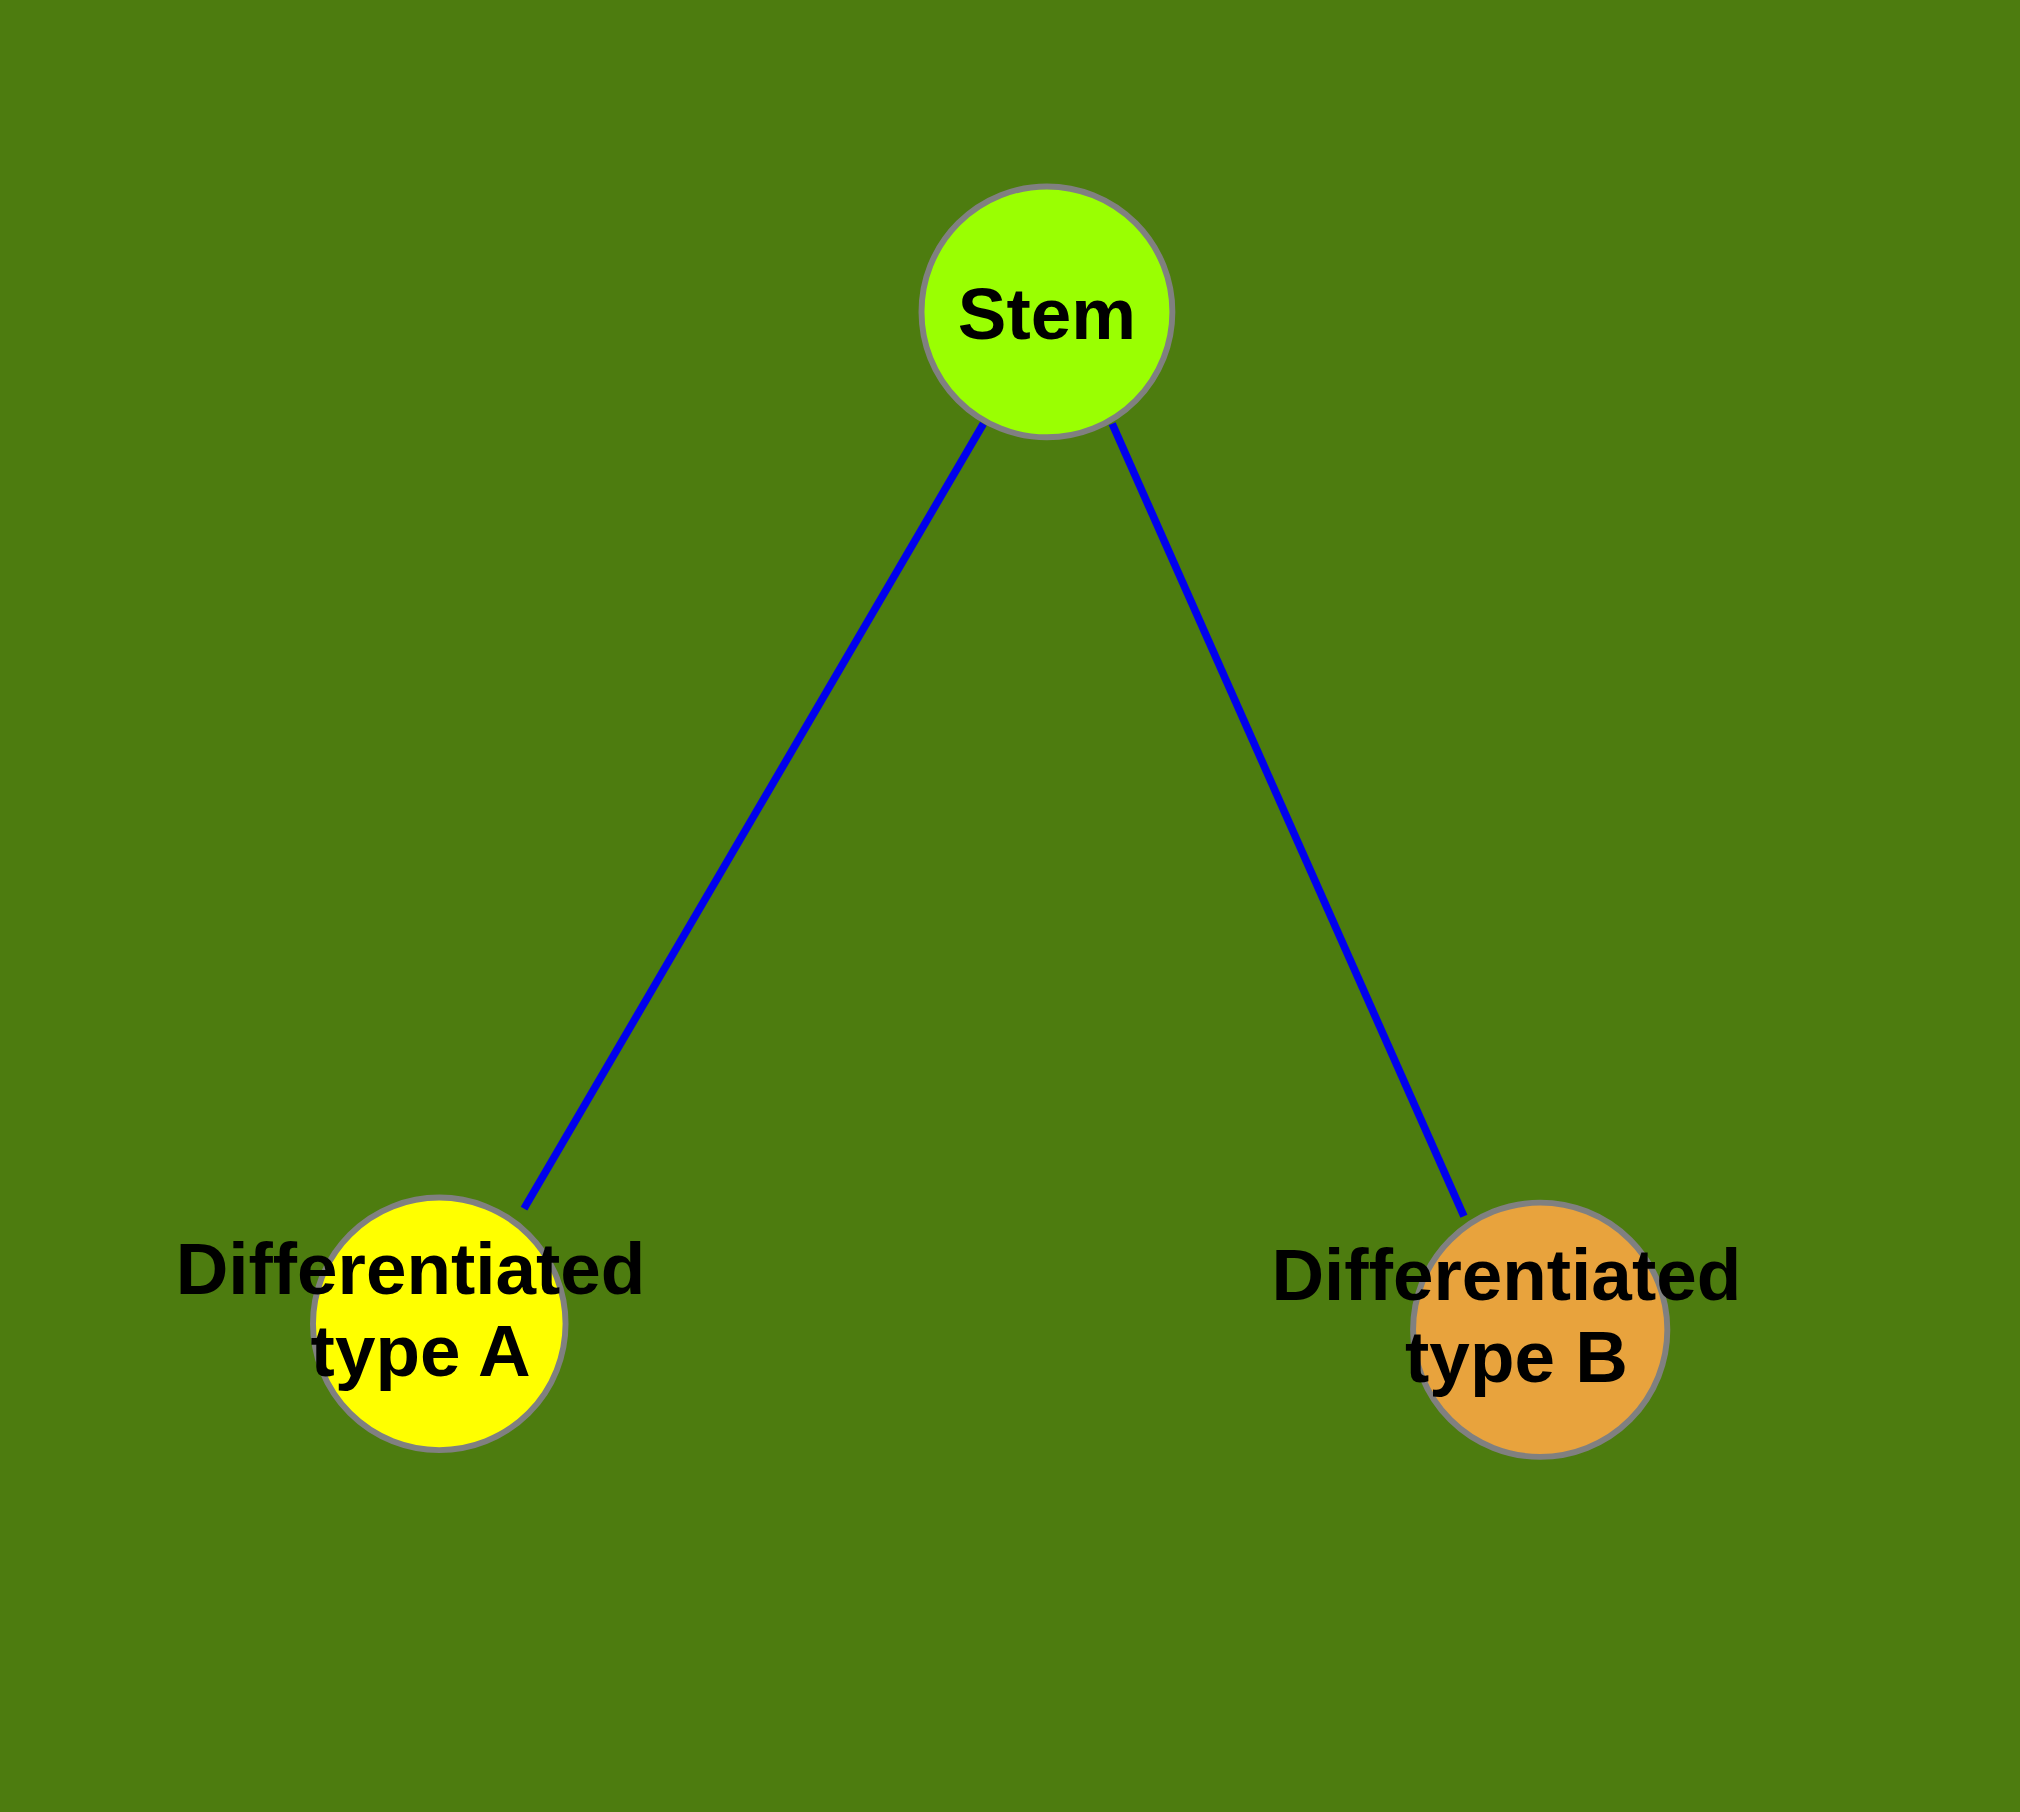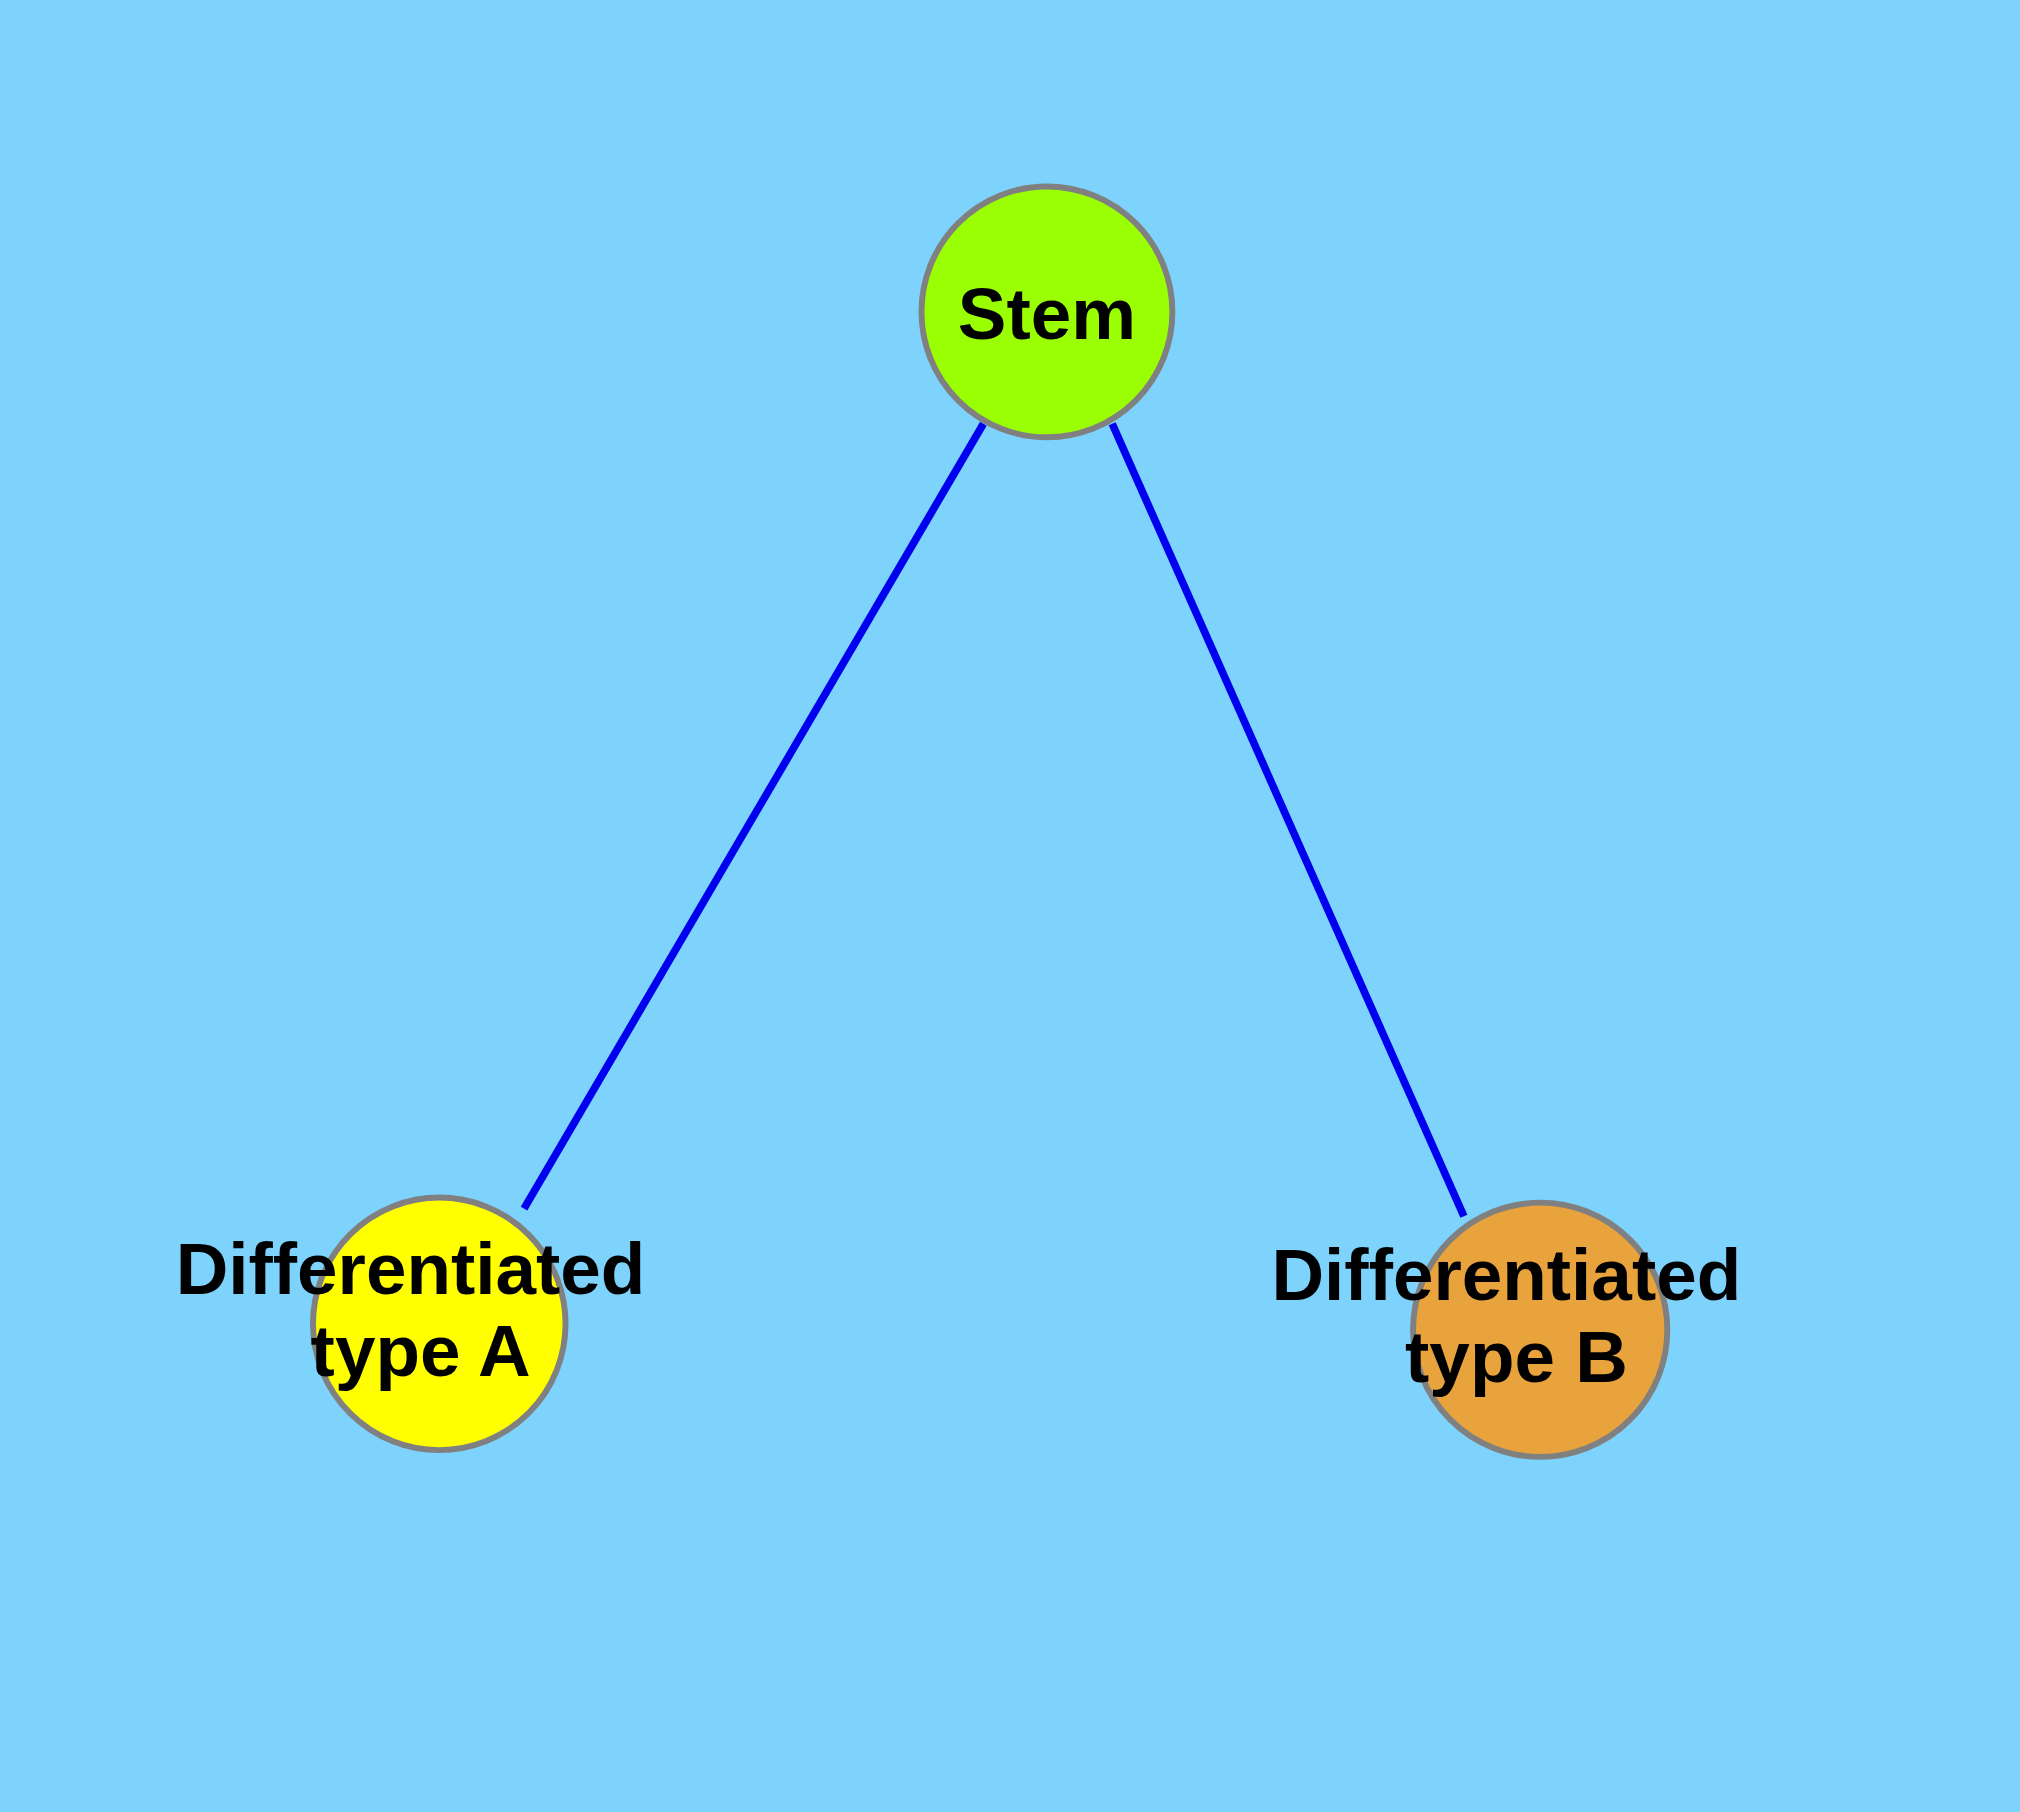--- a/index.html
+++ b/index.html
@@ -34,21 +34,21 @@
     text-anchor: middle;
     dominant-baseline: middle;
   }
   .edge-line {
     stroke-linecap: butt;
   }
 </style>
 </head>
 <body>
 
-<div id="canvas" style="background: #7dd3fc;">
+<div id="canvas" style="background: #4d7c0f;">
   <svg id="graph-svg" viewBox="0 0 2384 2138">
 
     <g>
       <line class="edge-line" x1="1160" y1="500" x2="618" y2="1426" stroke="#0000ee" stroke-width="9"></line>
       <line class="edge-line" x1="1312" y1="500" x2="1727" y2="1435" stroke="#0000ee" stroke-width="9"></line>
     </g>
 
     <g>
 
       <g>

